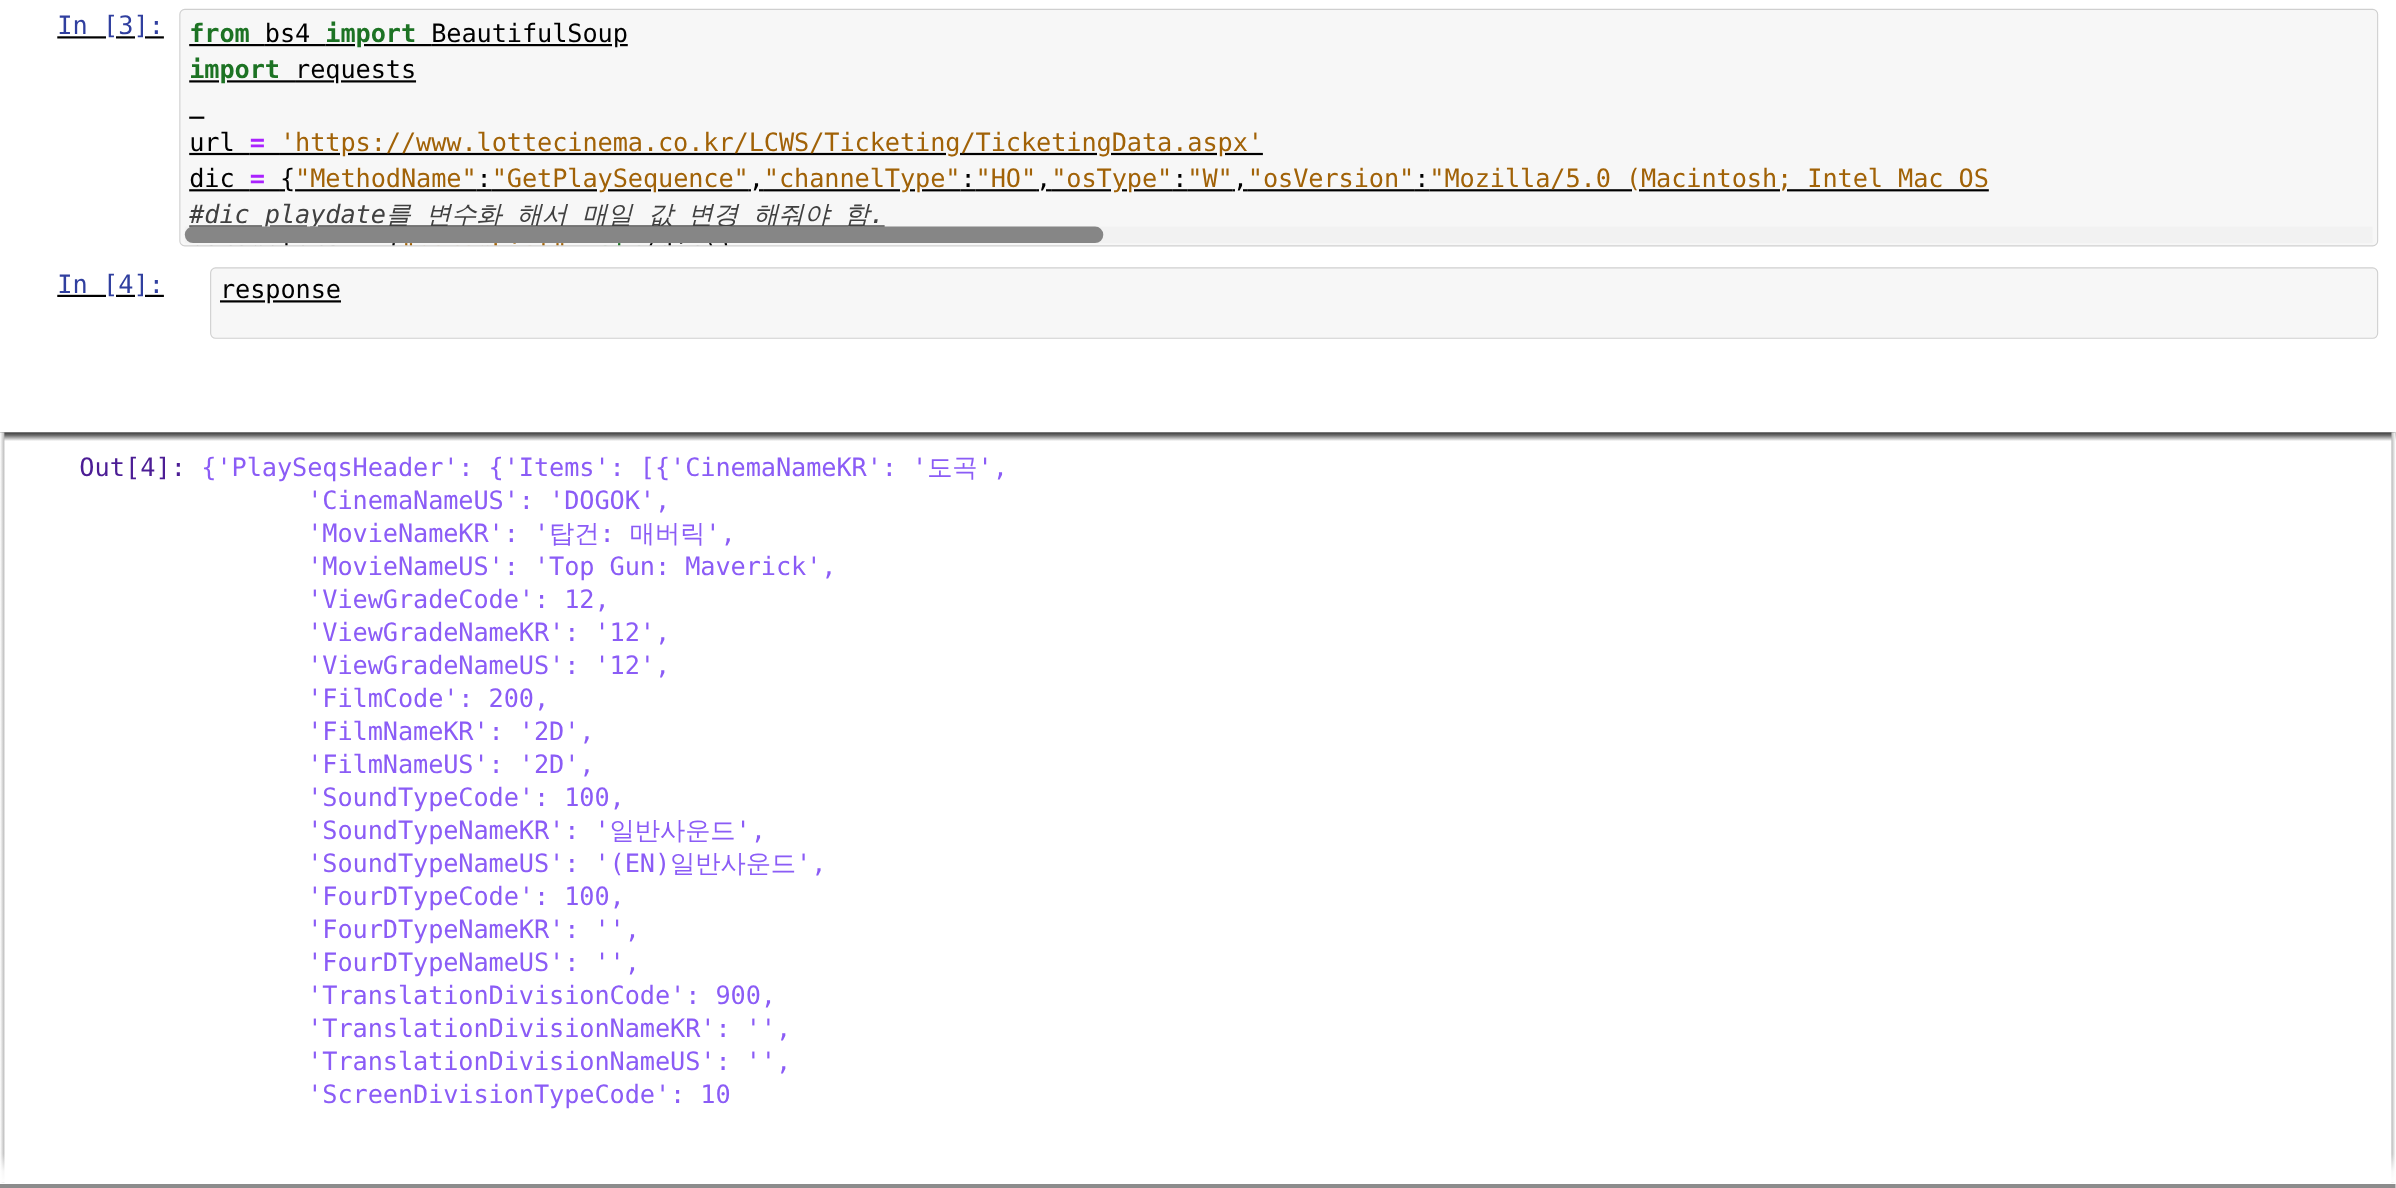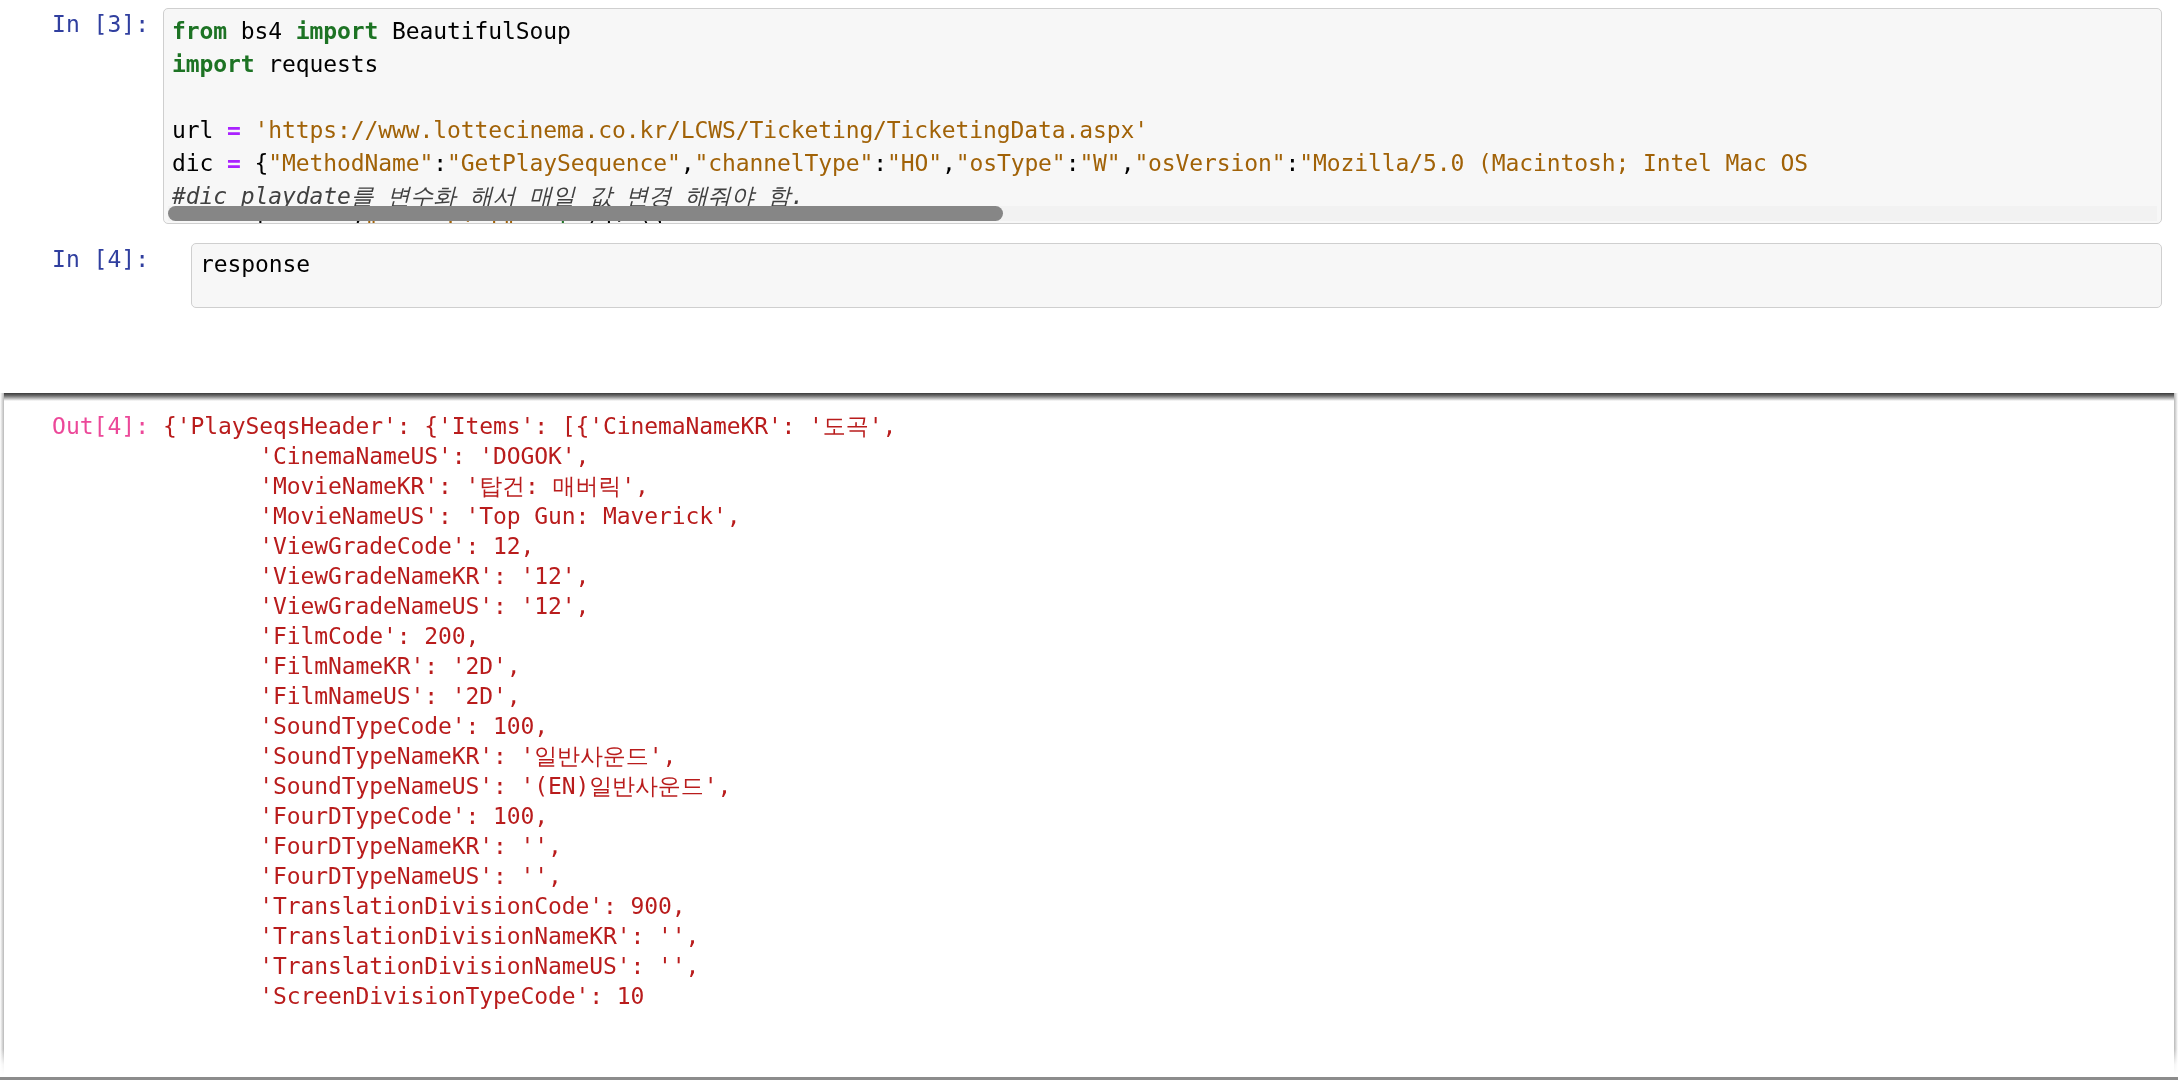--- a/index.html
+++ b/index.html
@@ -19,36 +19,38 @@
     overflow: hidden;
   }
 
   
   .cell {
     position: relative;
     display: flex;
     align-items: flex-start;
     width: 100%;
     box-sizing: border-box;
+    text-decoration: underline;
   }
   .prompt {
     width: 163px;
     min-width: 163px;
     text-align: right;
     padding-right: 14px;
     box-sizing: border-box;
     font-family: "DejaVu Sans Mono", "Liberation Mono", monospace;
     font-size: 23px;
     line-height: 33px;
     color: #303F9F;
     white-space: pre;
     user-select: none;
   }
   .prompt.out {
-    color: #ec4899;
+    color: #4c1d95;
+    margin-left: 20px;
   }
 
   .input-area {
     position: relative;
     flex: 1;
     background: #f7f7f7;
     border: 1px solid #cfcfcf;
     border-radius: 5px;
     box-sizing: border-box;
     overflow: hidden;
@@ -138,21 +140,21 @@
     top: 8px;
     width: 2178px;
     display: flex;
     align-items: flex-start;
   }
   .out-text {
     font-family: "DejaVu Sans Mono", "Liberation Mono", monospace;
     font-size: 23px;
     line-height: 30px;
     white-space: pre;
-    color: #b91c1c;
+    color: #8b5cf6;
     letter-spacing: -0.1px;
   }
 </style>
 </head>
 <body>
 
 <div id="page">
 
   <div class="cell" style="position:absolute; left:0; top:8px; width:2170px;">
     <div class="prompt">In [3]:</div>

